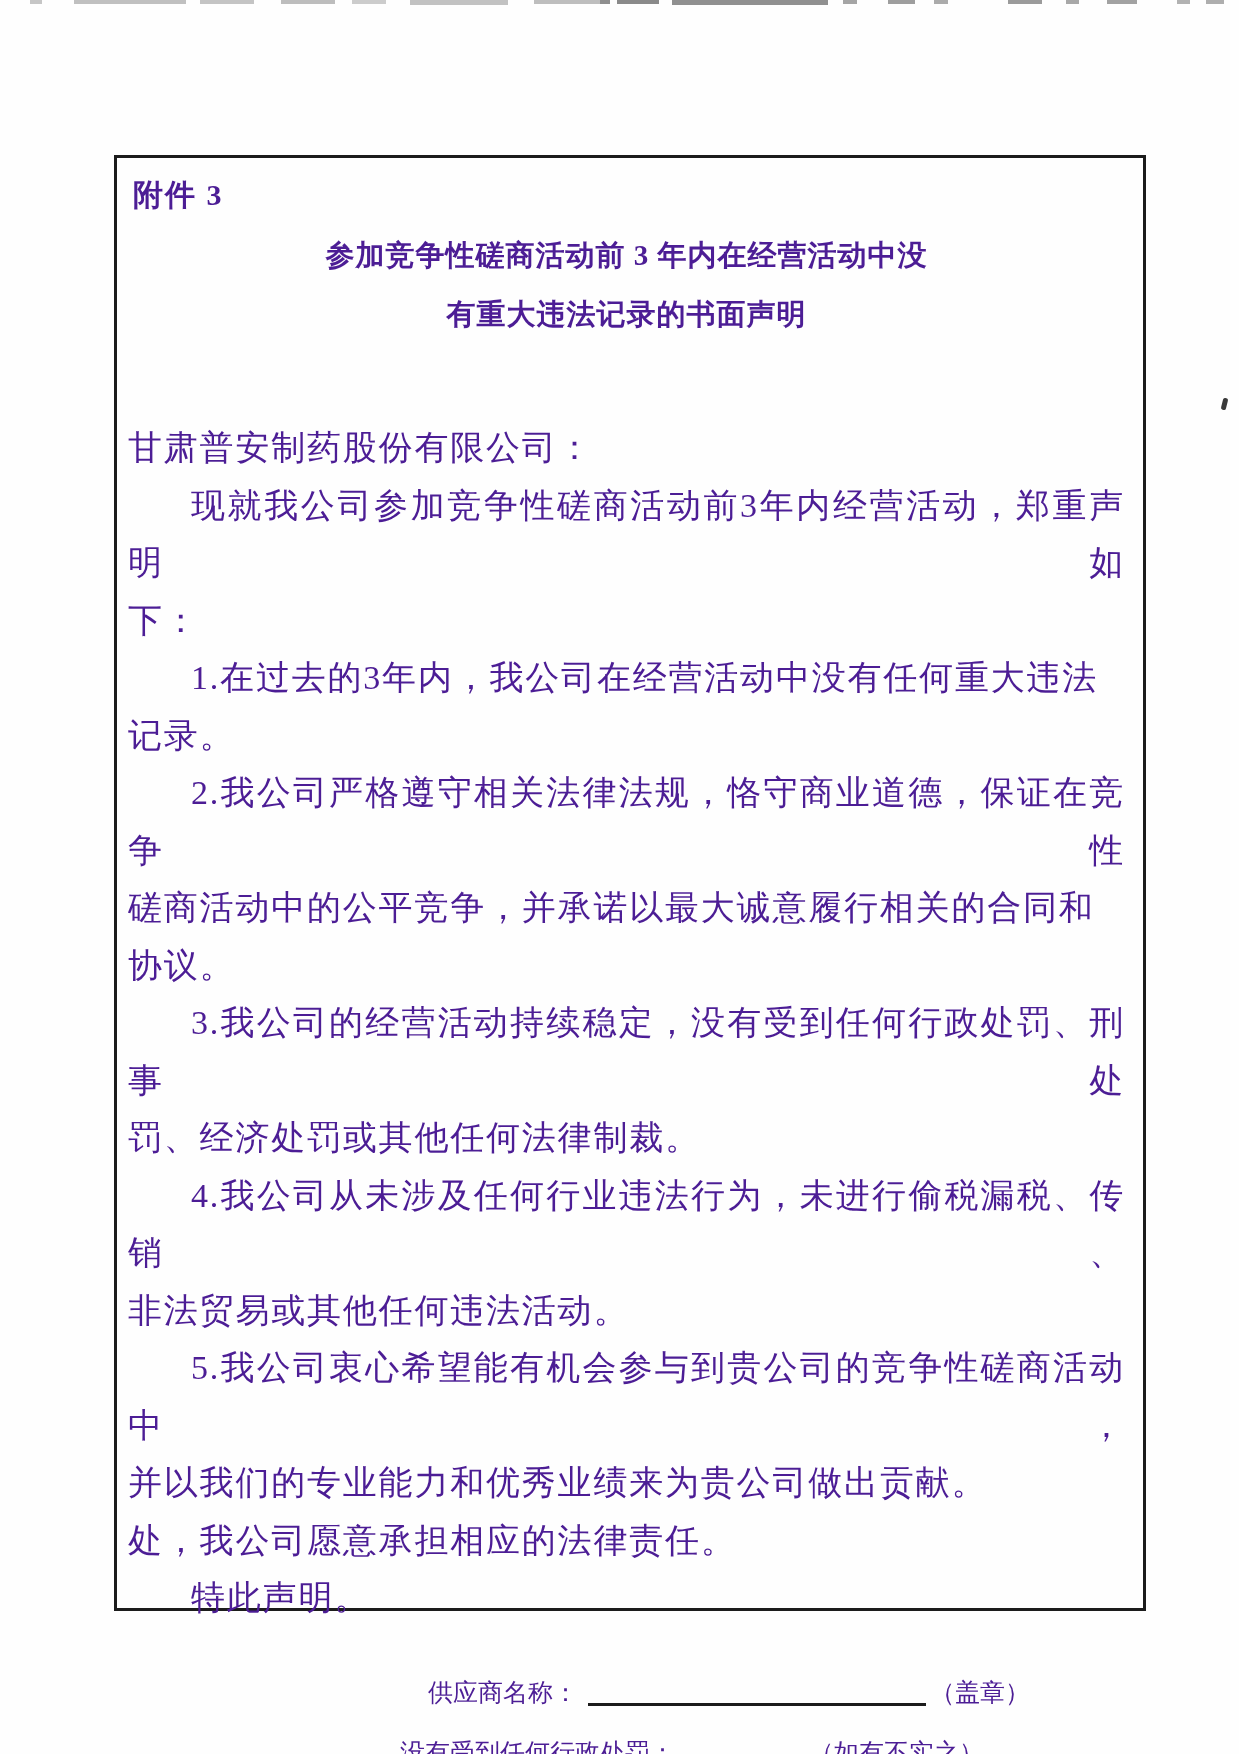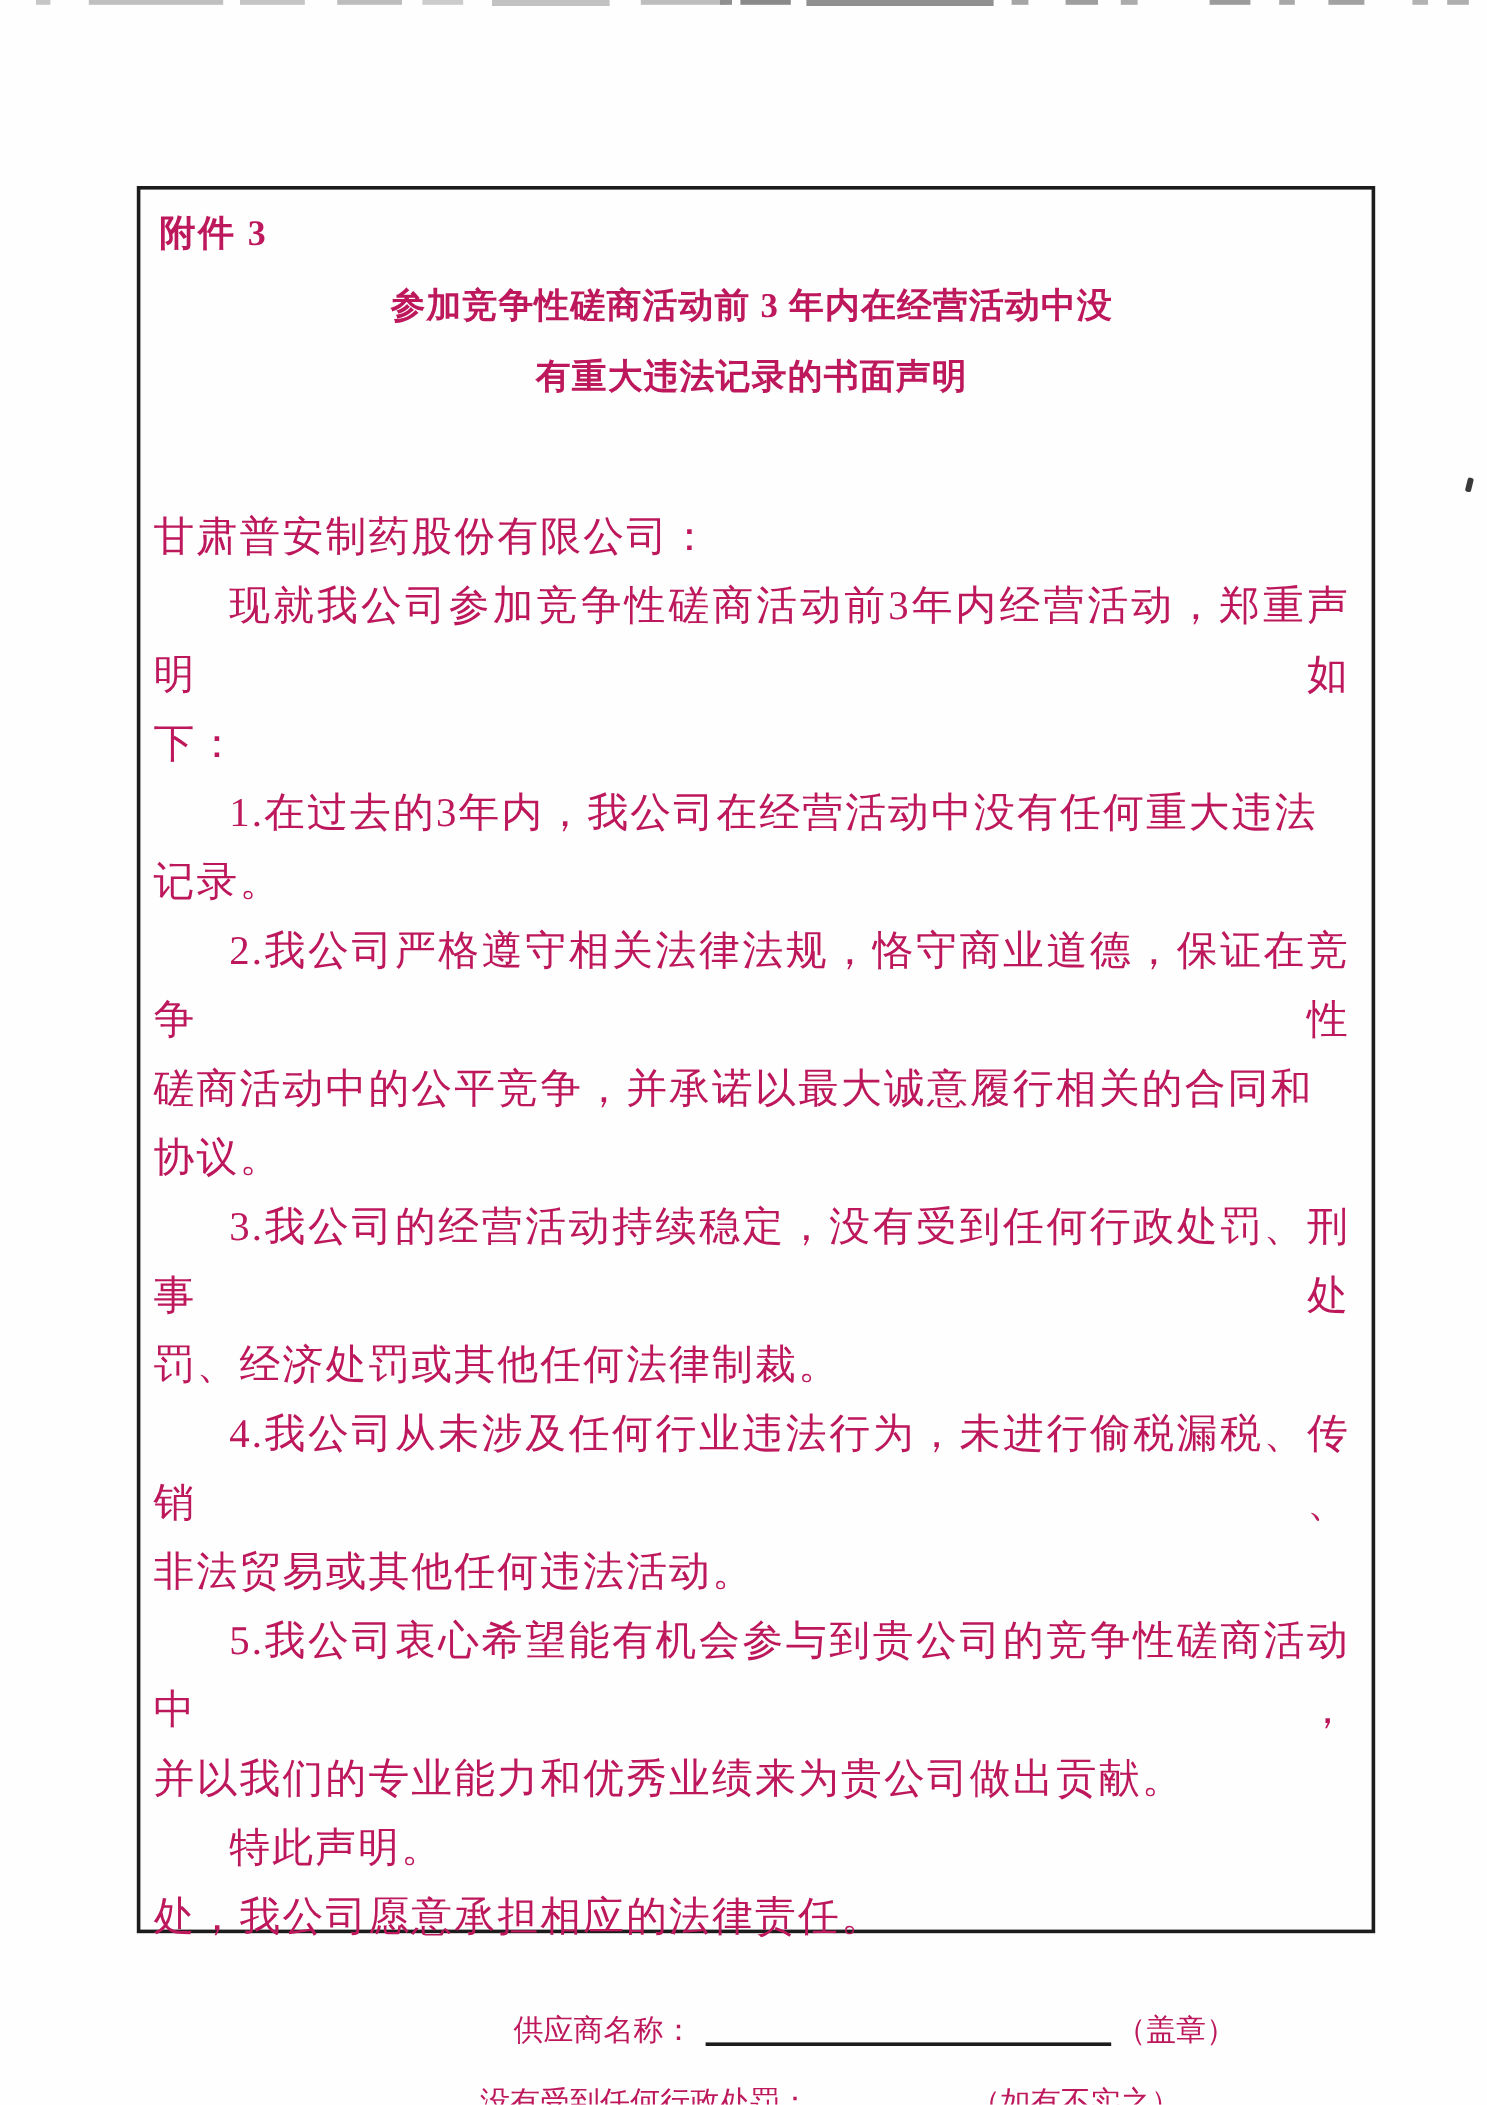--- a/index.html
+++ b/index.html
@@ -2,21 +2,21 @@
 <html><head>
 <meta charset="utf-8">
 <style>
   html,body{margin:0;padding:0;background:#ffffff;}
   .page{
     position:relative;
     width:1239px;height:1754px;
     background:#fefefe;
     overflow:hidden;
     font-family:"Liberation Serif","DejaVu Serif",serif;
-    color:#be185d;
+    color:#4c1d95;
   }
   
   .artifact-top{position:absolute;top:0;left:0;width:100%;height:8px;}
   .artifact-top i{position:absolute;top:0;height:4px;display:block;}
   .speck{
     position:absolute;left:1222px;top:398px;width:5px;height:12px;
     background:#3a3a3a;border-radius:2px;transform:rotate(14deg);
   }
   
   .doc-box{
@@ -106,22 +106,22 @@
         <div class="line">下：</div>
         <div class="line indent">1.在过去的3年内，我公司在经营活动中没有任何重大违法记录。</div>
         <div class="line indent stretch">2.我公司严格遵守相关法律法规，恪守商业道德，保证在竞争性</div>
         <div class="line">磋商活动中的公平竞争，并承诺以最大诚意履行相关的合同和协议。</div>
         <div class="line indent stretch">3.我公司的经营活动持续稳定，没有受到任何行政处罚、刑事处</div>
         <div class="line">罚、经济处罚或其他任何法律制裁。</div>
         <div class="line indent stretch">4.我公司从未涉及任何行业违法行为，未进行偷税漏税、传销、</div>
         <div class="line">非法贸易或其他任何违法活动。</div>
         <div class="line indent stretch">5.我公司衷心希望能有机会参与到贵公司的竞争性磋商活动中，</div>
         <div class="line">并以我们的专业能力和优秀业绩来为贵公司做出贡献。</div>
+        <div class="line">处，我公司愿意承担相应的法律责任。</div>
         <div class="line indent">特此声明。</div>
-        <div class="line">处，我公司愿意承担相应的法律责任。</div>
       </div>
 
     <div class="signature">
       <div class="sig-row sig-row-1">
         <span>供应商名称：</span><span class="blank blank-long"></span><span>（盖章）</span>
       </div>
       <div class="sig-row sig-row-2">
         <span>没有受到任何行政处罚：</span><span class="blank blank-short"></span><span>（如有不实之）</span>
       </div>
       <div class="sig-row sig-row-3">

